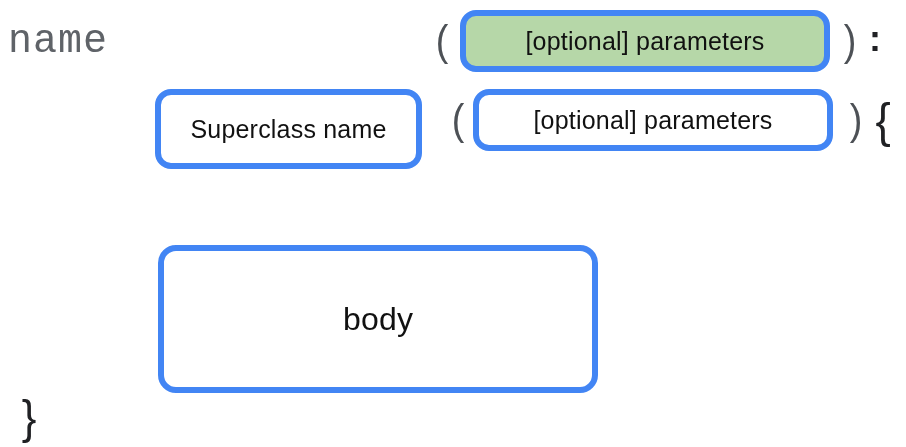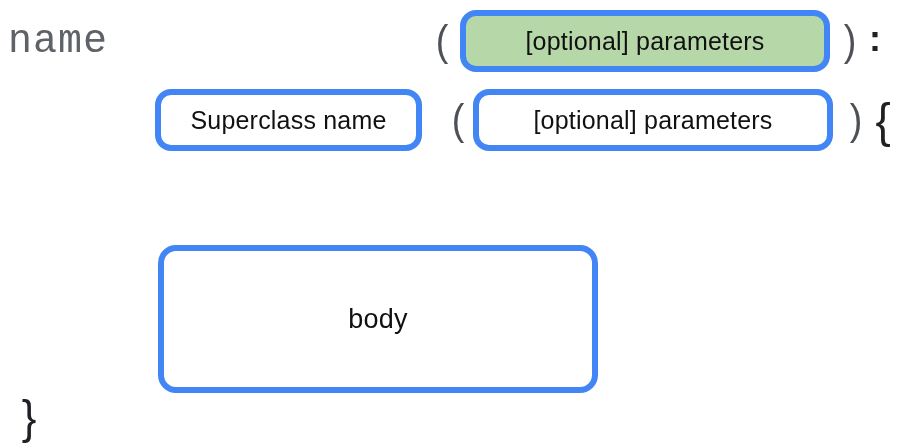--- a/index.html
+++ b/index.html
@@ -60,41 +60,41 @@
   }
   .pill.green { background: var(--fill-green, #b6d7a8); }
   .pill .label {
     font-size: 25px;
     font-weight: 500;
     color: var(--label-black, #111111);
     letter-spacing: 0.2px;
     white-space: pre;
   }
   .pill.body-box { border-radius: 18px; }
-  .pill.body-box .label { font-size: 27px; }
+  .pill.body-box .label { font-size: 32px; }
 </style>
 </head>
 <body>
 
 <div class="canvas">
 
   <span class="token keyword" style="left:8px; top:10px; height:62px;">name</span>
 
 
   <span class="token paren" style="left:430px; top:10px; width:24px; height:62px;">(</span>
 
   <div class="pill green" style="left:460px; top:10px; width:370px; height:62px;">
     <span class="label">[optional] parameters</span>
   </div>
 
   <span class="token paren" style="left:838px; top:10px; width:24px; height:62px;">)</span>
 
   <span class="token colon" style="left:862px; top:8px; width:26px; height:62px;">:</span>
 
-  <div class="pill" style="left:155px; top:89px; width:267px; height:62px;text-align:right;">
+  <div class="pill" style="left:155px; top:89px; width:267px; height:80px;text-align:right;">
     <span class="label">Superclass name</span>
   </div>
 
   <span class="token paren" style="left:446px; top:89px; width:24px; height:62px;">(</span>
 
   <div class="pill" style="left:473px; top:89px; width:360px; height:62px;">
     <span class="label">[optional] parameters</span>
   </div>
 
   <span class="token paren" style="left:844px; top:89px; width:24px; height:62px;">)</span>

